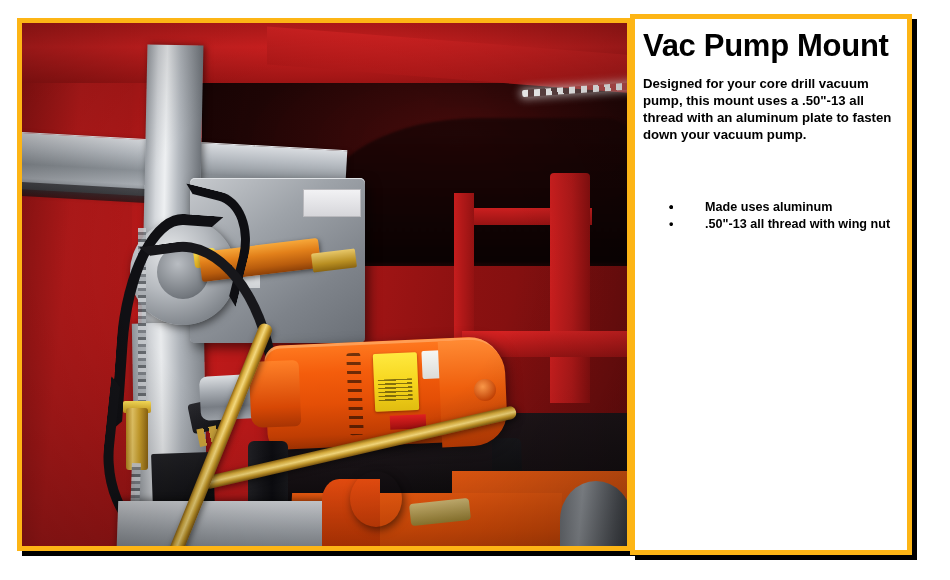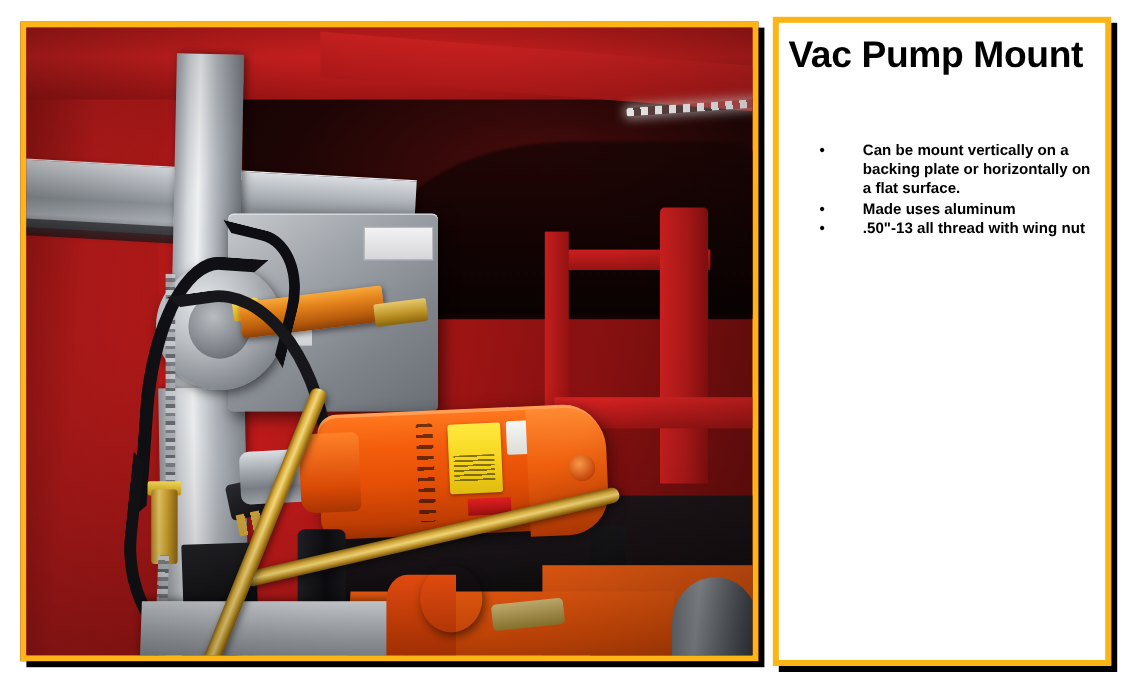--- a/index.html
+++ b/index.html
@@ -529,21 +529,21 @@
   }
   .softfocus {
     position: absolute; inset: 0;
     backdrop-filter: blur(0.3px);
     pointer-events: none;
   }
 
   
   .info-panel {
     position: absolute;
-    left: 644px;
+    left: 630px;
     top: 14px;
     width: 282px;
     height: 541px;
     box-sizing: border-box;
     background: #ffffff;
     border: 5px solid #FDB515;
     box-shadow: 5px 5px 0 0 #000000;
     padding: 10px 8px 0 8px;
   }
   .product-title {
@@ -673,25 +673,25 @@
 
       <div class="vignette"></div>
       <div class="softfocus"></div>
     </div>
   </div>
 
   <div class="info-panel">
 
     <h1 class="product-title">Vac Pump Mount</h1>
 
+    <p class="product-desc">Designed for your core drill vacuum pump, this mount uses a .50"-13 all thread with an aluminum plate to fasten down your vacuum pump.</p>
 
     <ul class="feature-list">
       <li class="feature-item">
         <span class="feature-bullet">•</span>
-        <span>Can be mount vertically on a backing plate or horizontally on a flat surface.</span>
       </li>
       <li class="feature-item">
         <span class="feature-bullet">•</span>
         <span>Made uses aluminum</span>
       </li>
       <li class="feature-item">
         <span class="feature-bullet">•</span>
         <span>.50"-13 all thread with wing nut</span>
       </li>
     </ul>

